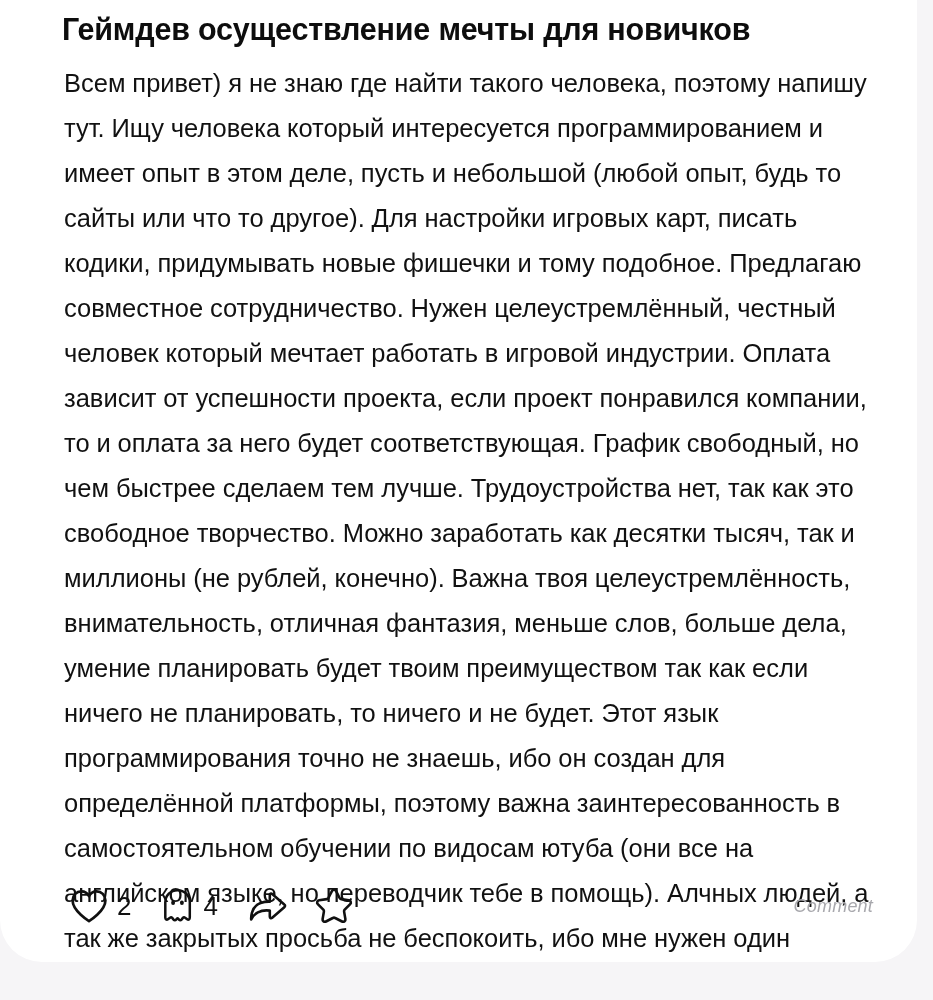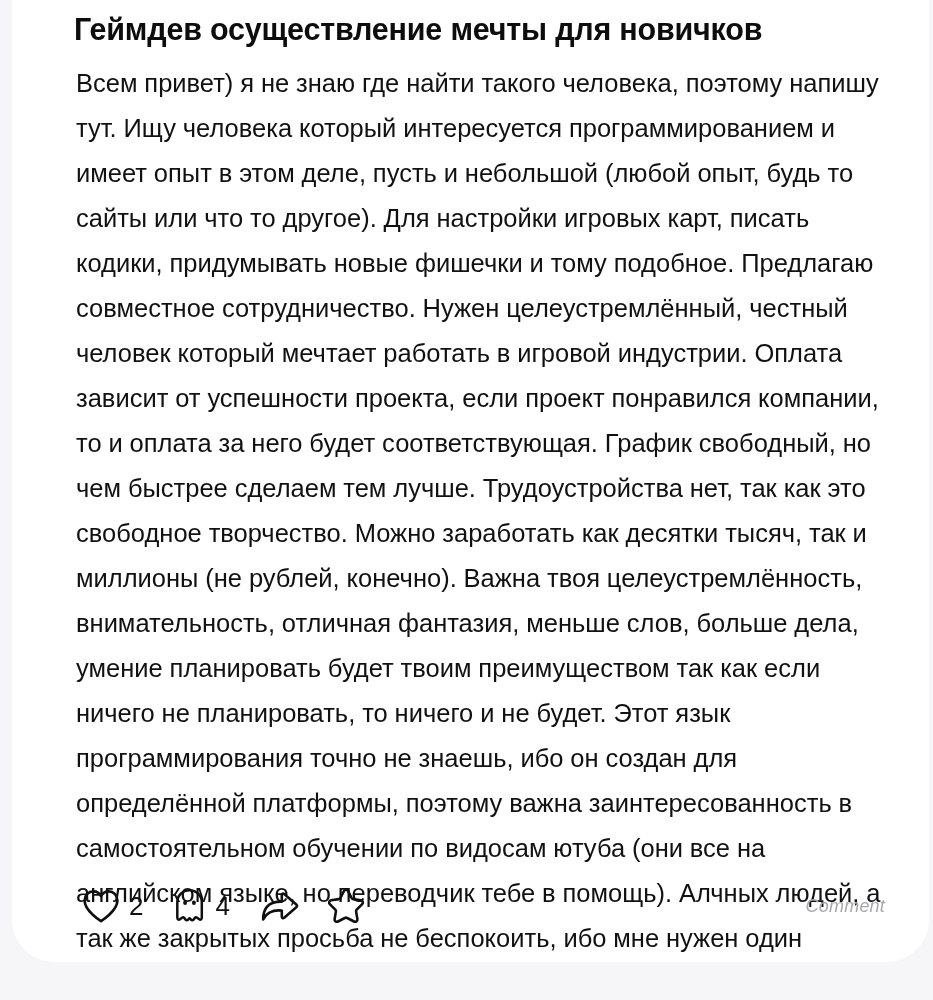--- a/index.html
+++ b/index.html
@@ -18,21 +18,21 @@
   .screen {
     position: relative;
     width: 933px;
     height: 1000px;
     background: #f6f5f7;
   }
 
   
   .post-card {
     position: absolute;
-    left: 12px;
+    left: 0;
     top: 0;
     width: 917px;
     height: 962px;
     background: #ffffff;
     border-bottom-left-radius: 42px;
     border-bottom-right-radius: 42px;
     box-sizing: border-box;
     overflow: hidden;
   }
 

